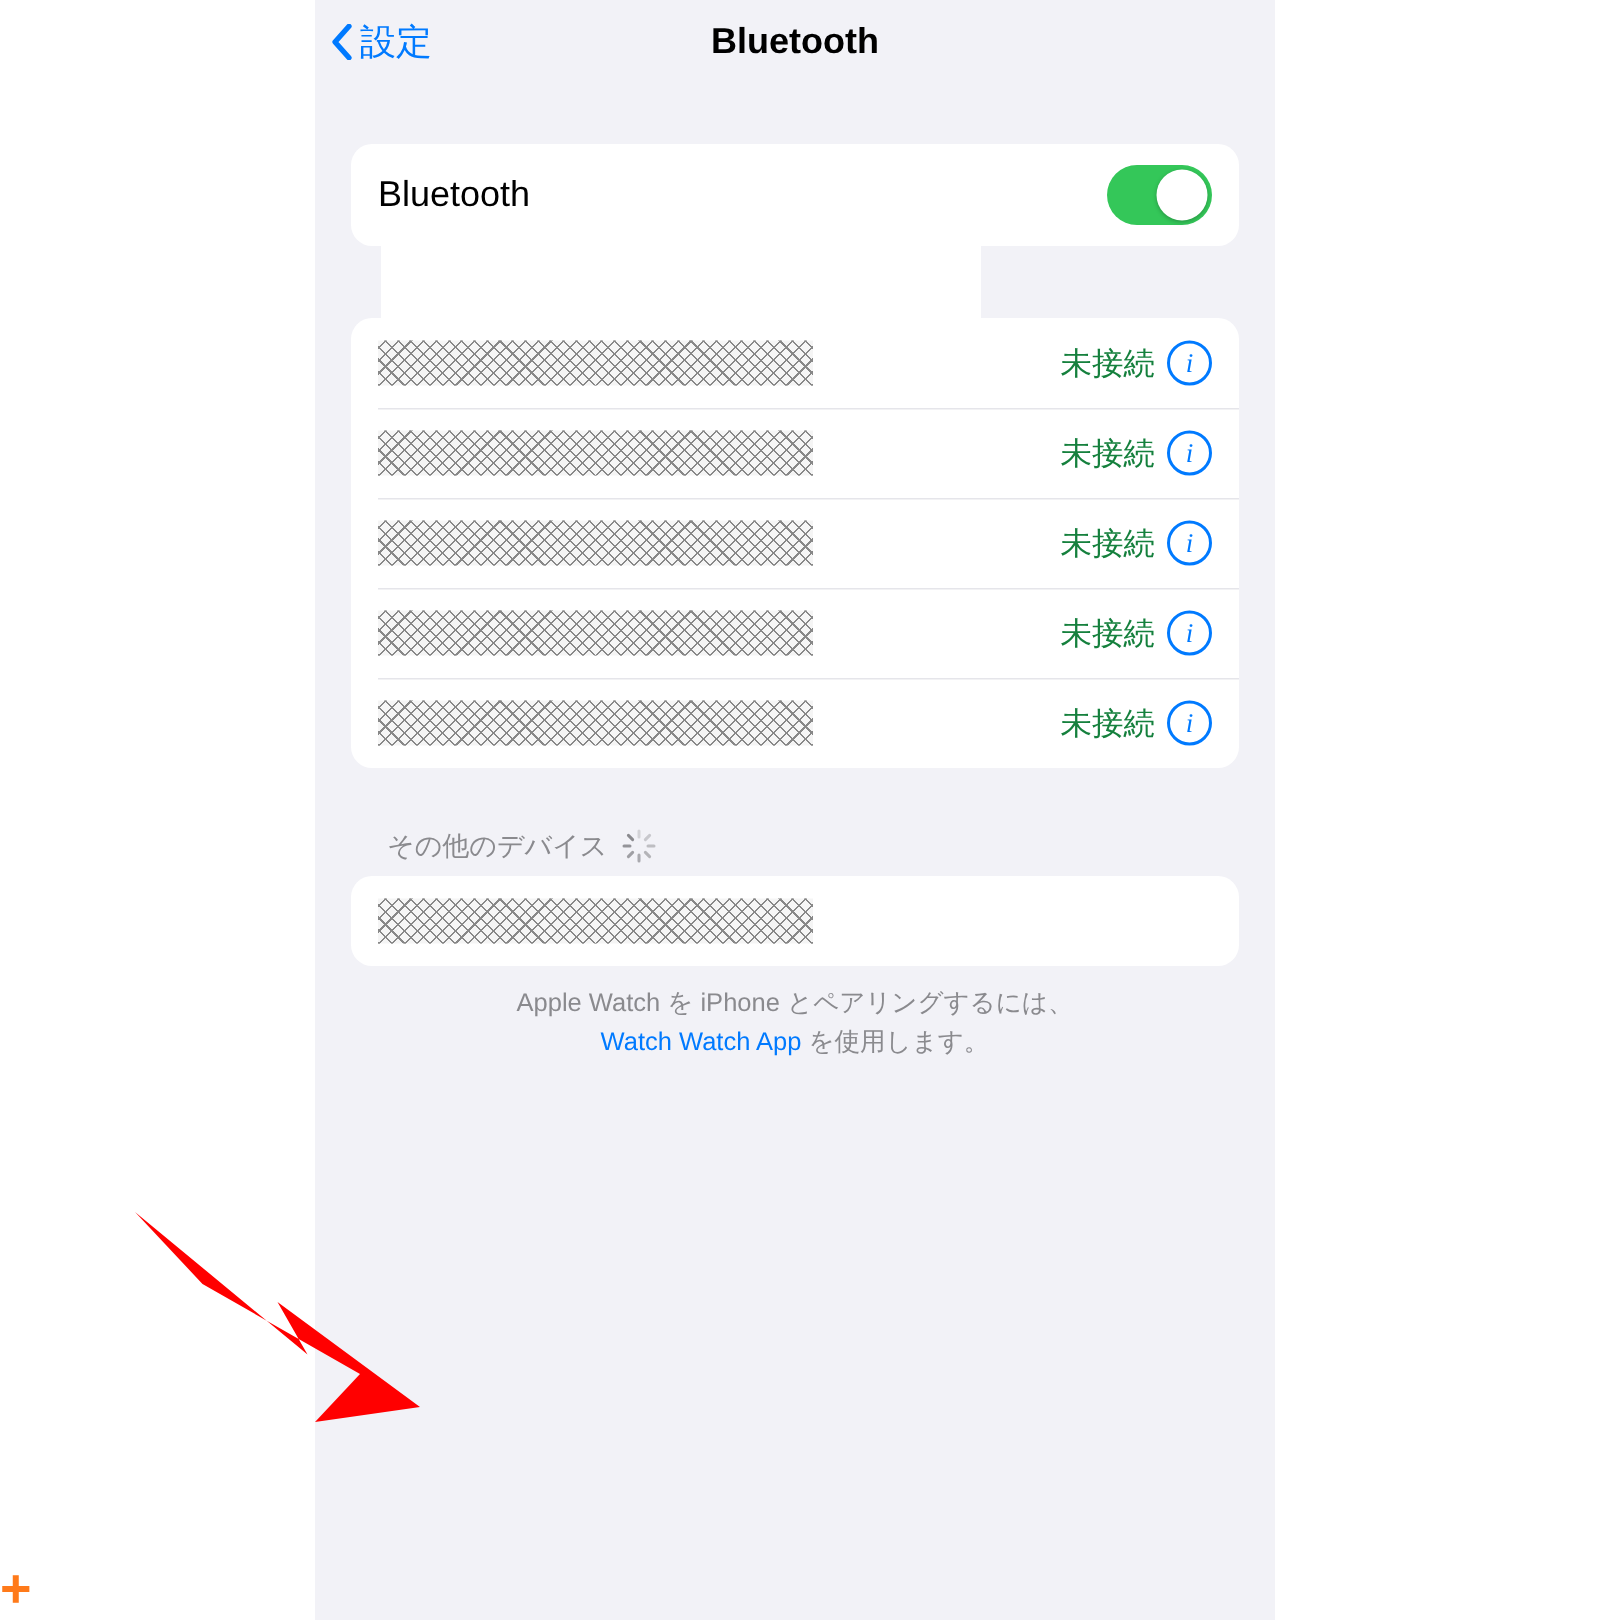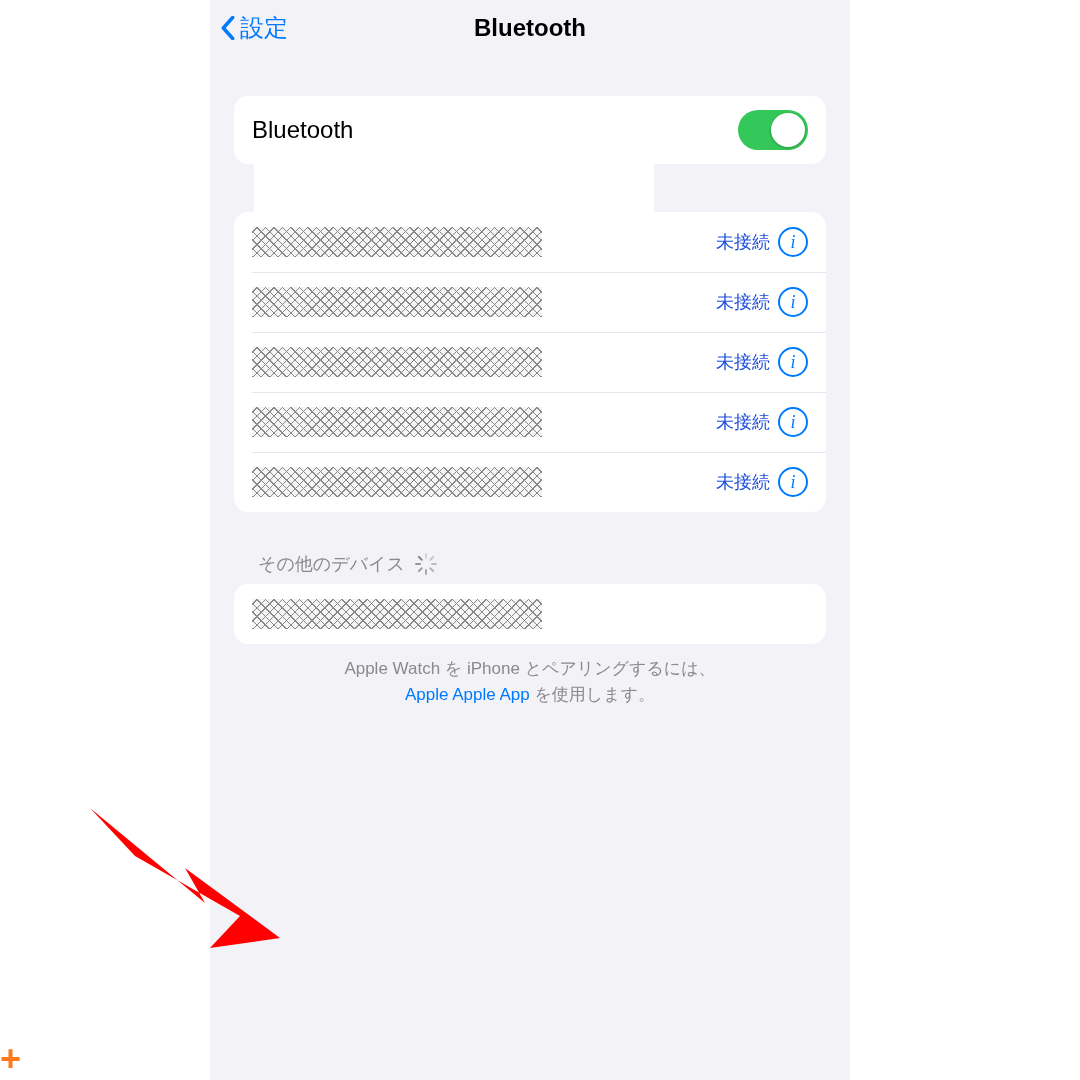--- a/index.html
+++ b/index.html
@@ -114,22 +114,22 @@
     }
     .redacted {
       width: 290px;
       height: 30px;
       background-image:
         repeating-linear-gradient(45deg, #888 0 1px, transparent 1px 6px),
         repeating-linear-gradient(-45deg, #888 0 1px, transparent 1px 6px);
       background-color: #f5f5f5;
     }
     .status-text {
-      font-size: 18px;
-      color: #1d4ed8;
+      font-size: 21px;
+      color: #15803d;
       margin-right: 8px;
     }
     .info-icon {
       width: 30px;
       height: 30px;
       border: 2px solid #007aff;
       border-radius: 50%;
       display: flex;
       align-items: center;
       justify-content: center;
@@ -260,21 +260,21 @@
     </span>
   </div>
   <div class="group" style="margin-top:0;">
     <div class="row">
       <div class="redacted"></div>
     </div>
   </div>
 
   <div class="footer-text">
     <span>Apple Watch を iPhone とペアリングするには、</span><br>
-    <span class="footer-link">Apple Apple App</span><span> を使用します。</span>
+    <span class="footer-link">Watch Watch App</span><span> を使用します。</span>
   </div>
 
 </div>
 
 <div class="arrow-annotation">
   <svg width="200" height="150" viewBox="0 0 200 150">
     <polygon points="0,0 115,95 95,60 190,130 120,140 150,108 45,48" fill="#ff0000"></polygon>
   </svg>
 </div>
 

